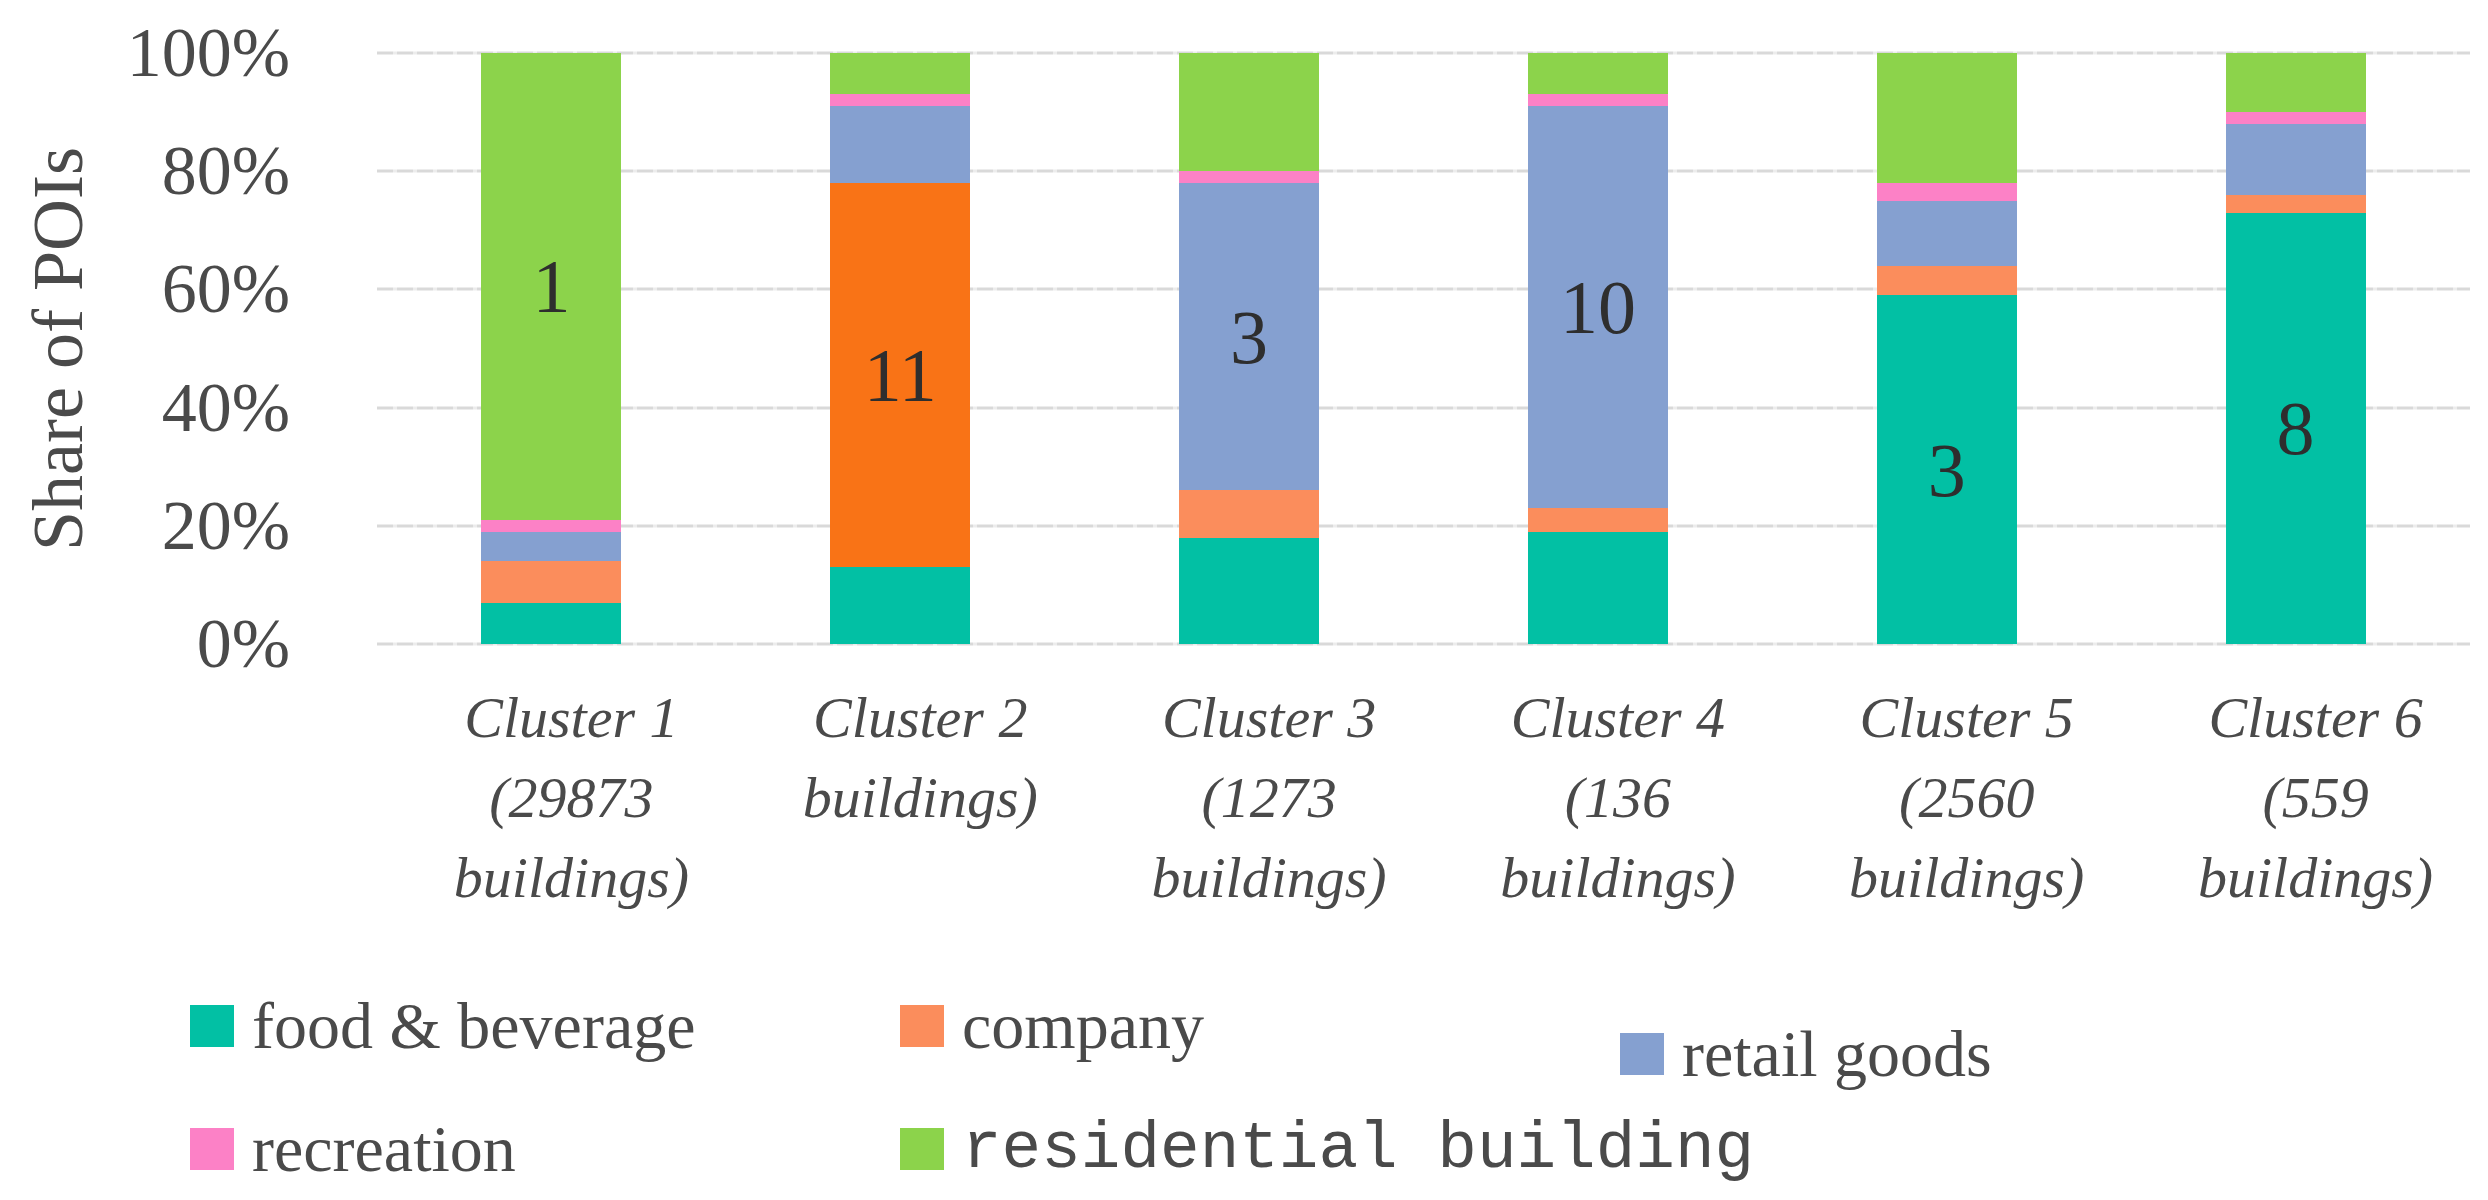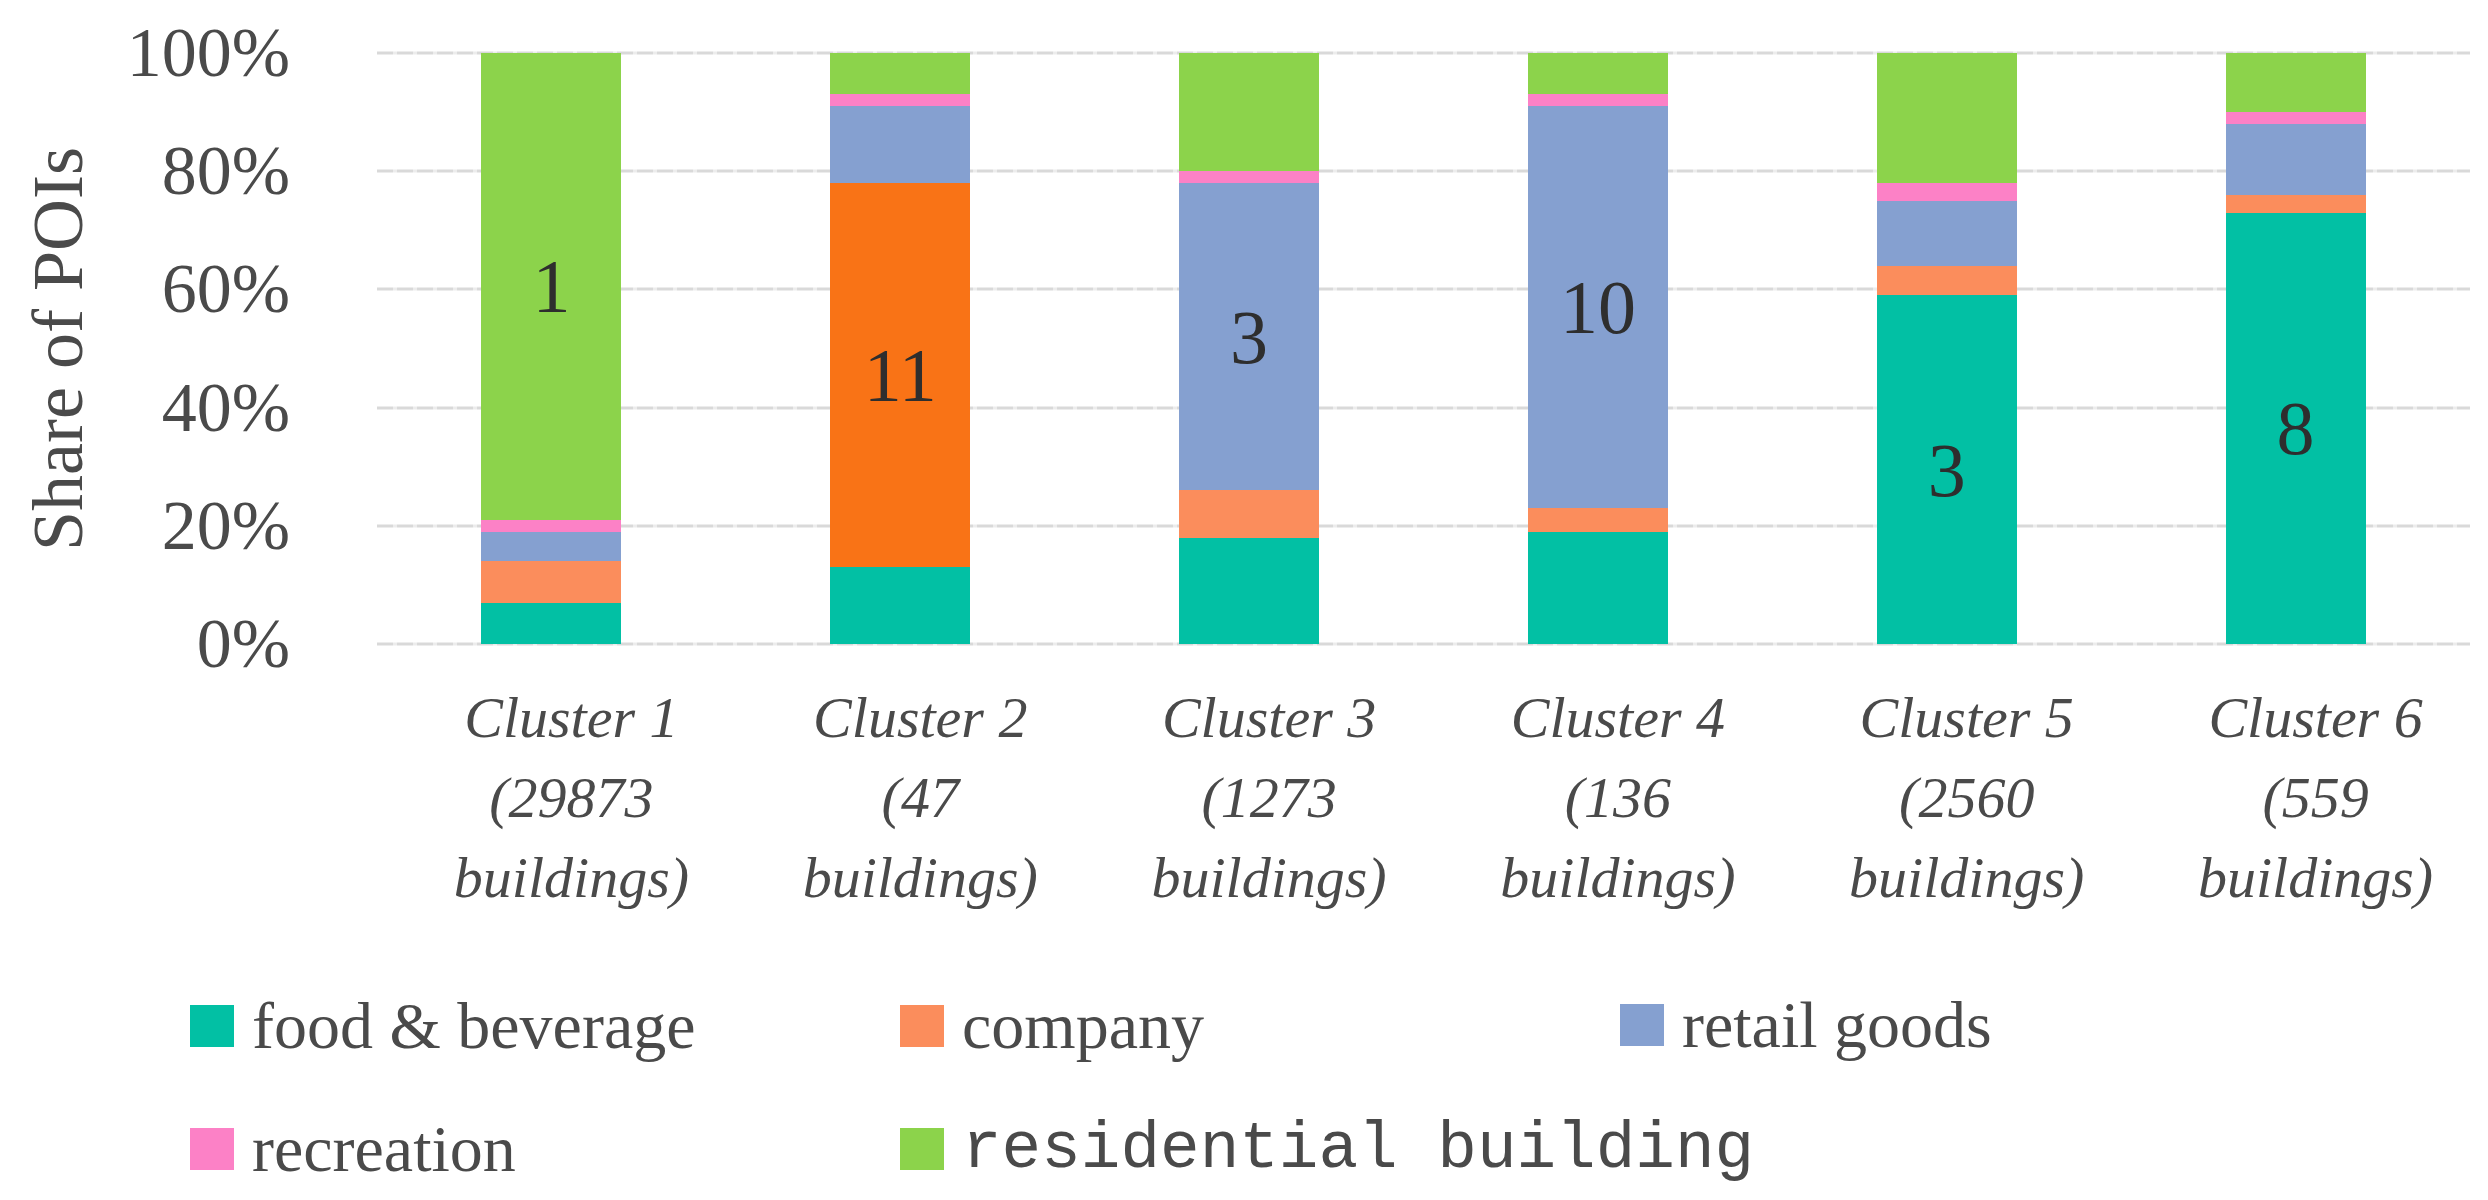--- a/index.html
+++ b/index.html
@@ -120,21 +120,21 @@
     height: 42px;
     flex: 0 0 auto;
   }
   .legend-label {
     font-size: 66px;
     color: #4a4a4a;
     white-space: nowrap;
   }
   .lp0 { left: 190px; top: 985px; }
   .lp1 { left: 900px; top: 985px; }
-  .lp2 { left: 1620px; top: 984px; }
+  .lp2 { left: 1620px; top: 1013px; }
   .lp3 { left: 190px; top: 1108px; }
   .lp4 { left: 900px; top: 1108px; font-family: Liberation Mono, monospace; }
 </style>
 </head>
 <body>
 
 <div class="figure">
   <div class="y-axis-title">Share of POIs</div>
 
   <div class="y-ticks">
@@ -226,21 +226,20 @@
   </div>
 
   <div class="x-labels">
       <div class="x-label">
         <div>Cluster 1</div>
         <div>(29873</div>
         <div>buildings)</div>
       </div>
       <div class="x-label">
         <div>Cluster 2</div>
-        <div>(47</div>
         <div>buildings)</div>
       </div>
       <div class="x-label">
         <div>Cluster 3</div>
         <div>(1273</div>
         <div>buildings)</div>
       </div>
       <div class="x-label">
         <div>Cluster 4</div>
         <div>(136</div>

